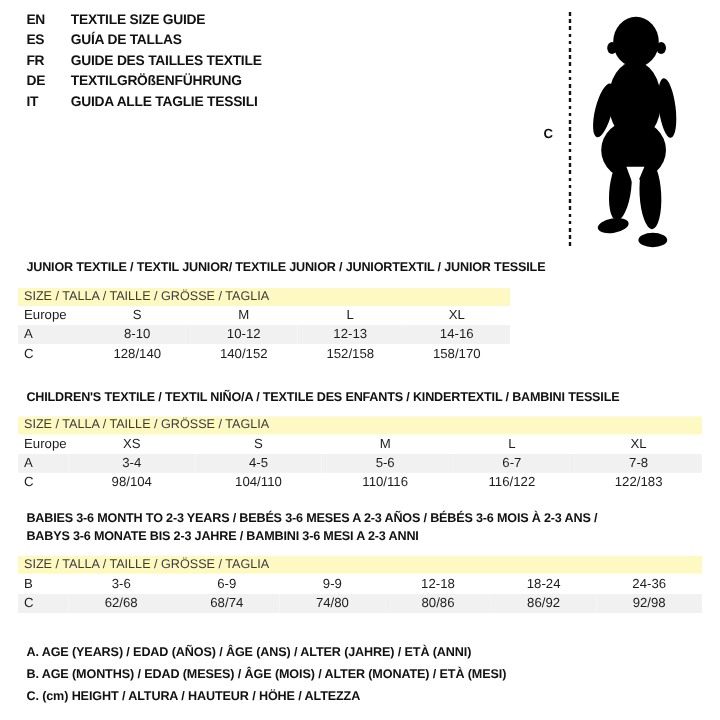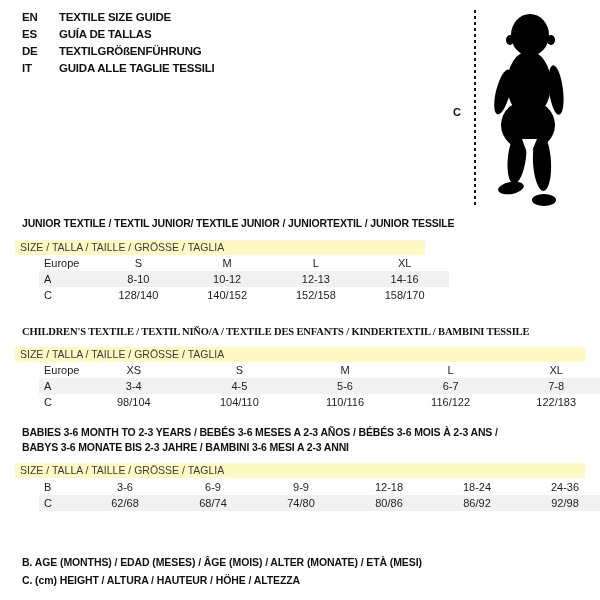--- a/index.html
+++ b/index.html
@@ -34,21 +34,21 @@
   }
   .size-bar {
     position: absolute; left: 15px; height: 15px;
     background: #fef9c3; color: #3c3c3c;
     font-size: 10.5px; line-height: 15px;
     padding-left: 5px; box-sizing: border-box;
   }
   table.sizes {
     position: absolute; left: 15px;
     border-collapse: collapse; table-layout: fixed;
-    font-size: 11px; color: #1d1d1d; margin-left: 24px;
+    font-size: 11px; color: #1d1d1d;
   }
   .sizes td { height: 16px; padding: 0; text-align: center; overflow: hidden; white-space: nowrap; }
   .sizes td.rowlabel { text-align: left; padding-left: 5px; }
   .sizes tr.shaded { background: #f1f1f1; }
 
   
   .footnote {
     position: absolute; left: 22px;
     font-size: 10.5px; font-weight: bold; letter-spacing: -0.1px;
     white-space: nowrap; line-height: 18px;
@@ -58,20 +58,23 @@
 <body>
 
 <div class="page">
 
   <div class="lang-block">
     <div class="lang-row">
       <span class="lang-code">EN</span><span>TEXTILE SIZE GUIDE</span>
     </div>
     <div class="lang-row">
       <span class="lang-code">ES</span><span>GUÍA DE TALLAS</span>
+    </div>
+    <div class="lang-row">
+      <span class="lang-code">FR</span><span>GUIDE DES TAILLES TEXTILE</span>
     </div>
     <div class="lang-row">
       <span class="lang-code">DE</span><span>TEXTILGRÖßENFÜHRUNG</span>
     </div>
     <div class="lang-row">
       <span class="lang-code">IT</span><span>GUIDA ALLE TAGLIE TESSILI</span>
     </div>
   </div>
 
   <div class="dash-line"></div>
@@ -121,21 +124,21 @@
       <tr>
         <td class="rowlabel">C</td>
         <td>128/140</td>
         <td>140/152</td>
         <td>152/158</td>
         <td>158/170</td>
       </tr>
     </tbody>
   </table>
 
-  <div class="tbl-title" style="top:324px;font-family:Liberation Serif, serif;">CHILDREN'S TEXTILE / TEXTIL NIÑO/A / TEXTILE DES ENFANTS / KINDERTEXTIL / BAMBINI TESSILE</div>
+  <div class="tbl-title" style="top:324px;">CHILDREN'S TEXTILE / TEXTIL NIÑO/A / TEXTILE DES ENFANTS / KINDERTEXTIL / BAMBINI TESSILE</div>
   <div class="size-bar" style="top:347px; width:570px;">SIZE / TALLA / TAILLE / GRÖSSE / TAGLIA</div>
   <table class="sizes" style="top:362px; width:570px;">
     <colgroup>
         <col style="width:42px">
         <col>
         <col>
         <col>
         <col>
         <col>
       </colgroup>
@@ -197,16 +200,17 @@
         <td>62/68</td>
         <td>68/74</td>
         <td>74/80</td>
         <td>80/86</td>
         <td>86/92</td>
         <td>92/98</td>
       </tr>
     </tbody>
   </table>
 
+  <div class="footnote" style="top:535px;">A. AGE (YEARS) / EDAD (AÑOS) / ÂGE (ANS) / ALTER (JAHRE) / ETÀ (ANNI)</div>
   <div class="footnote" style="top:553px;">B. AGE (MONTHS) / EDAD (MESES) / ÂGE (MOIS) / ALTER (MONATE) / ETÀ (MESI)</div>
   <div class="footnote" style="top:571px;">C. (cm) HEIGHT / ALTURA / HAUTEUR / HÖHE / ALTEZZA</div>
 
 </div>
 
 </body></html>

